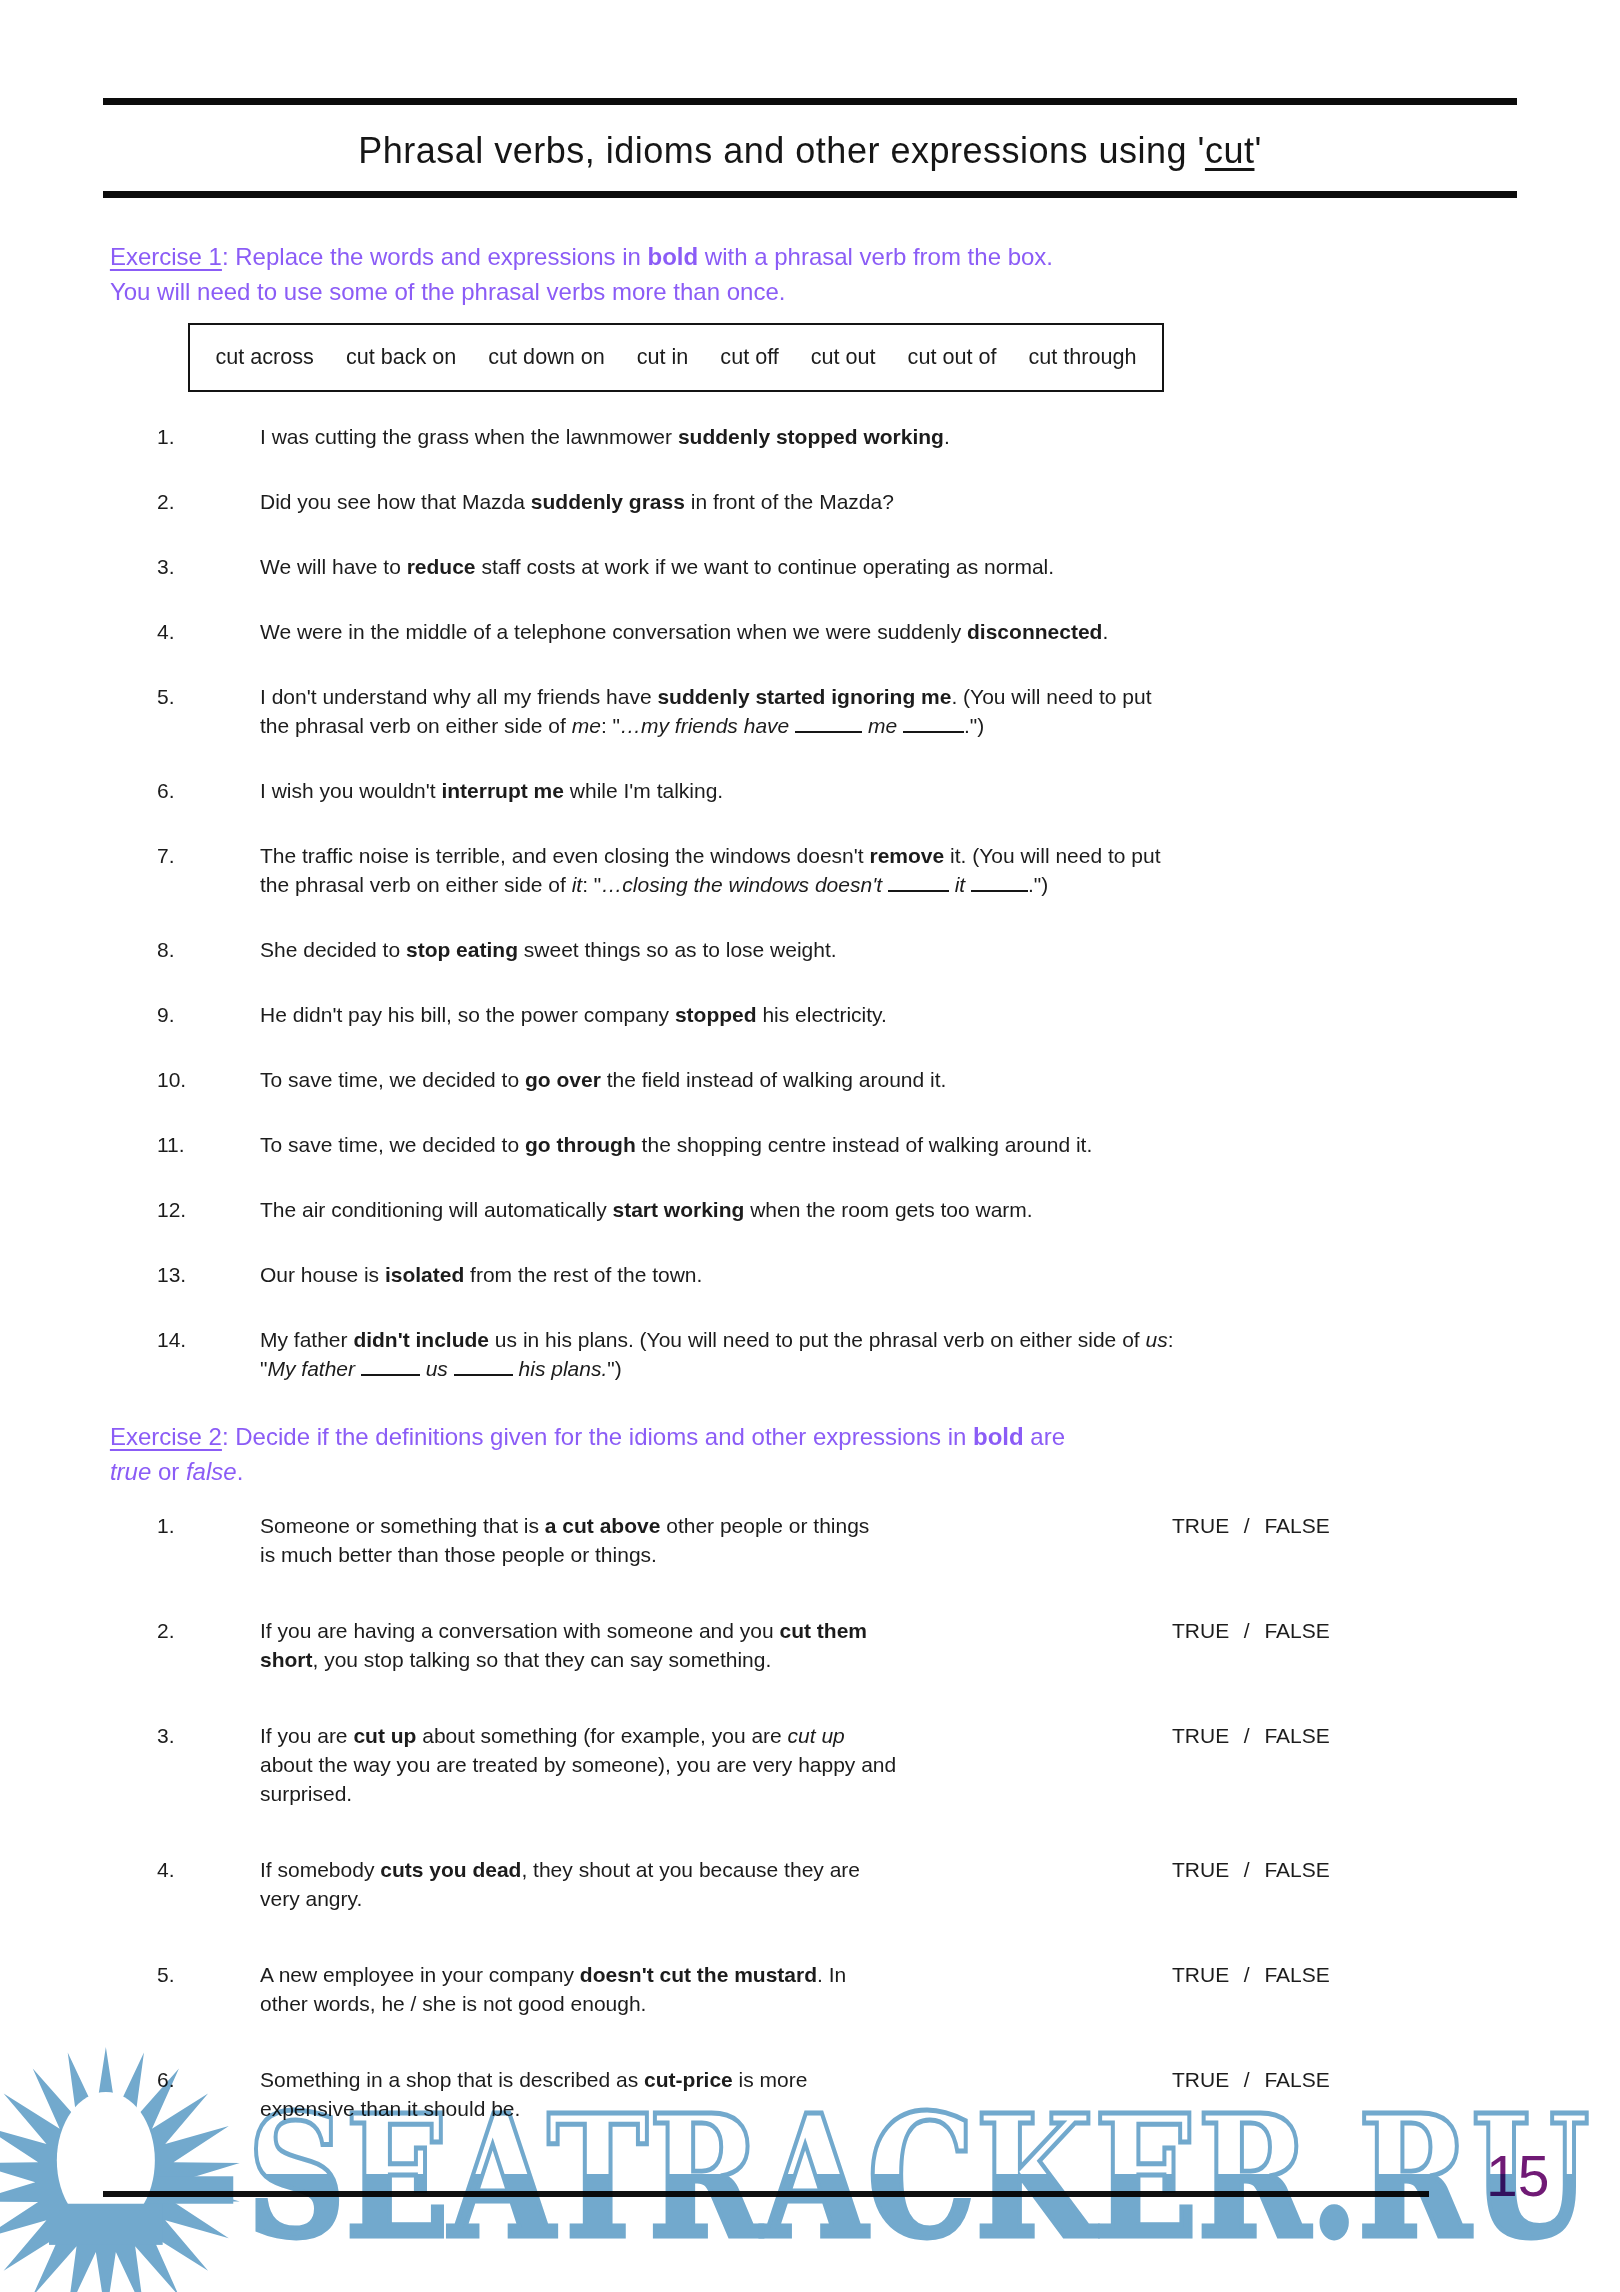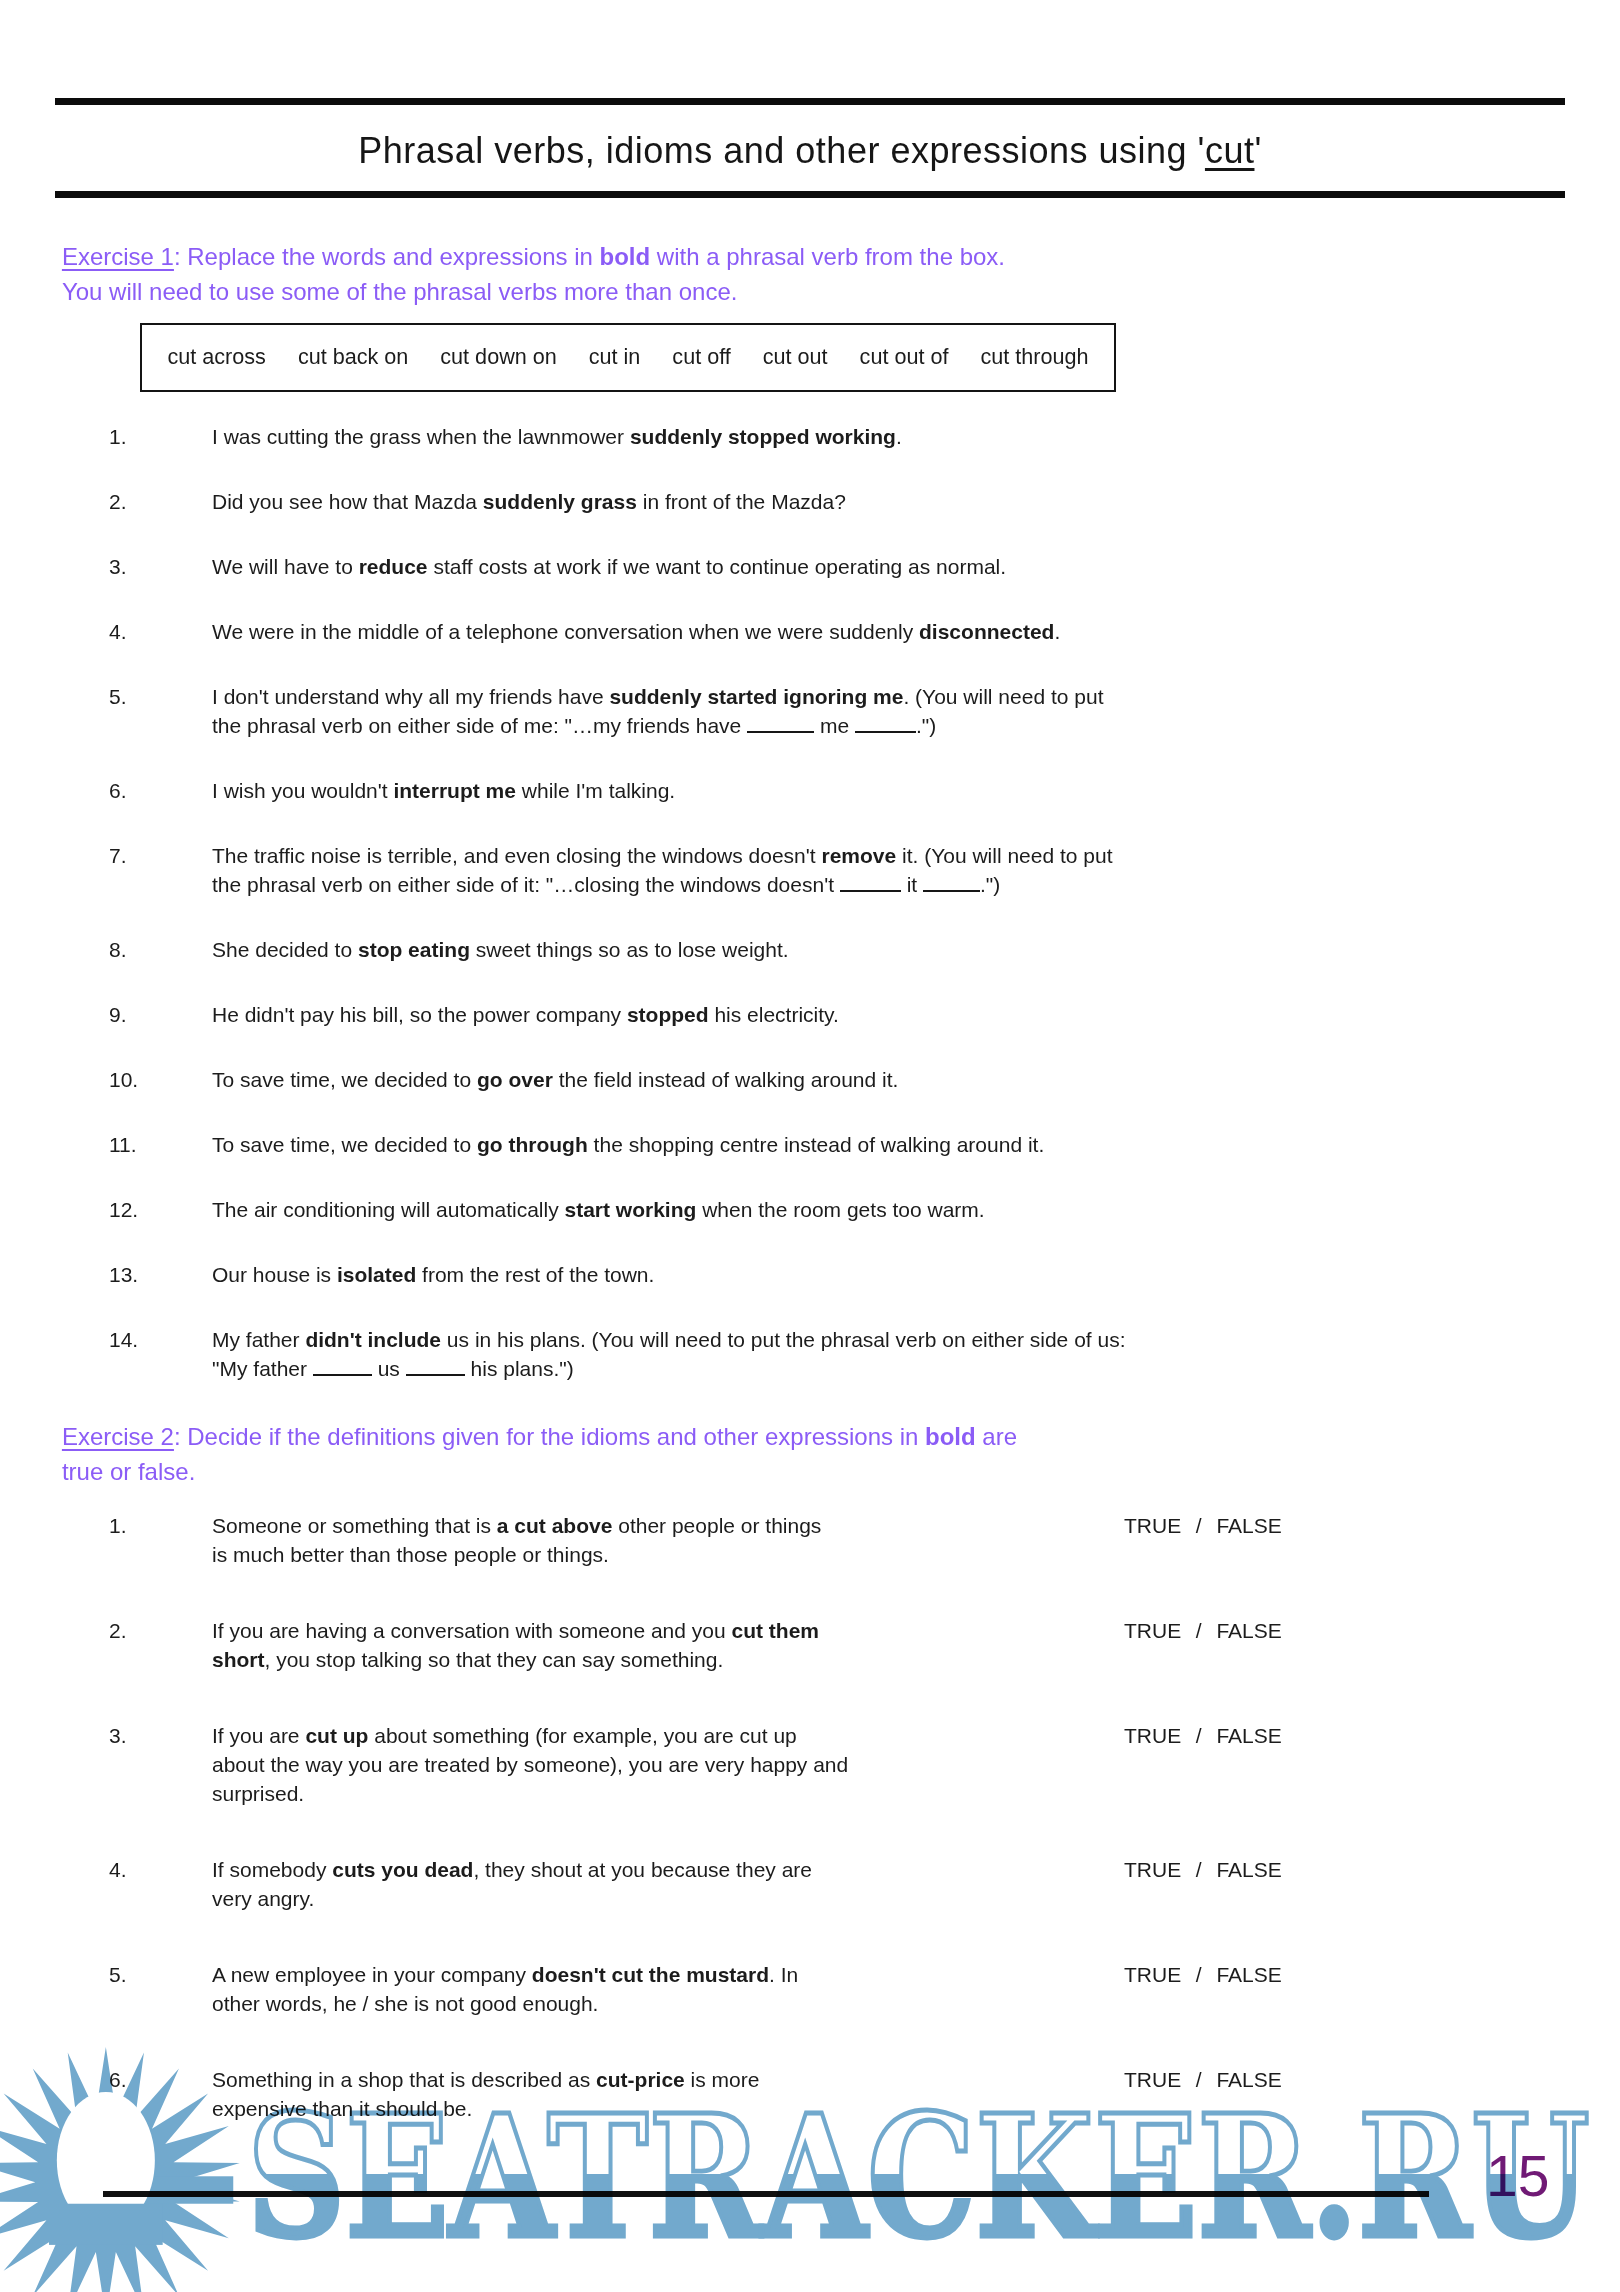--- a/index.html
+++ b/index.html
@@ -5,34 +5,34 @@
   html,body{margin:0;padding:0;background:#e8e8e8;}
   .page{
     position:relative;
     width:1620px;height:2293px;
     background:#ffffff;
     font-family:"Liberation Sans","DejaVu Sans",sans-serif;
     color:#1c1c1c;
     overflow:hidden;
     margin:0 auto;
   }
-  .content{padding:0 55px;}
+  .content{padding:0 103px;}
   .hrule{height:6.9px;background:#0c0c0c;}
   .top-rule{margin-top:98px;}
   .title{
     font-size:36px;font-weight:normal;letter-spacing:0.5px;
     text-align:center;margin:25.5px 0 18.6px 0;color:#161616;
   }
   .title .u{text-decoration:underline;text-underline-offset:4.9px;}
   .instructions{
     font-size:24px;line-height:35px;margin:41px 0 0 6.9px;color:#8b5cf6;
   }
   .exlabel{text-decoration:underline;text-underline-offset:3.9px;}
   .seg-b{font-weight:bold;}
-  .seg-i{}
+  .seg-i{font-style:italic;}
   .blank{
     display:inline-block;border-bottom:2.5px solid #161616;height:14.7px;
   }
   .word-box{
     box-sizing:border-box;
     margin:13.7px 0 0 85px;width:976px;
     border:2.9px solid #141414;
     padding:20.6px 25.5px;
     display:flex;justify-content:space-between;
     font-size:21.6px;line-height:24.5px;white-space:nowrap;

